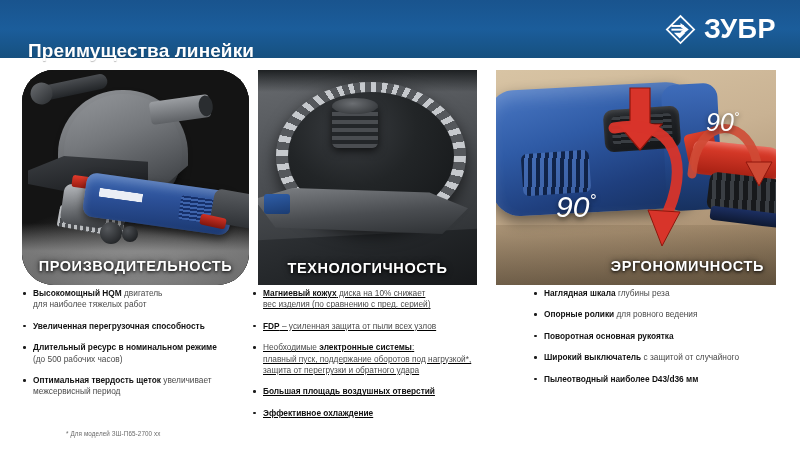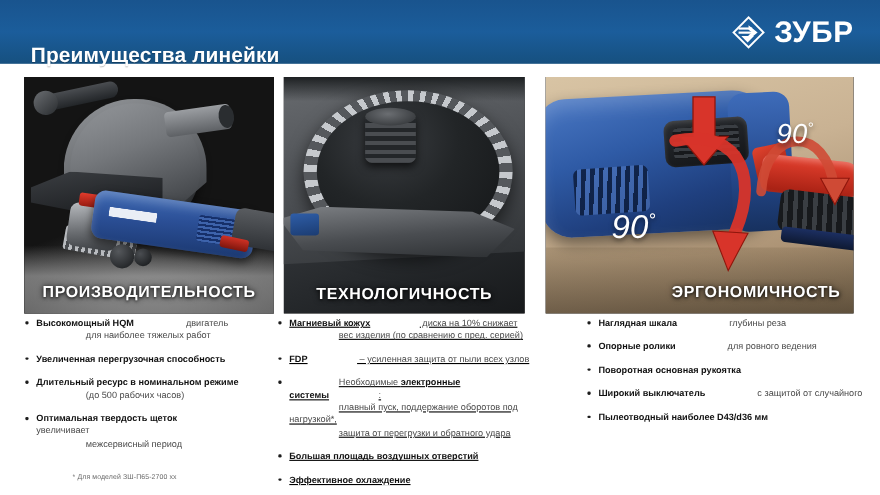--- a/index.html
+++ b/index.html
@@ -35,21 +35,21 @@
   }
 
   
   .cards{
     position:absolute;left:0;top:70px;width:800px;height:215px;
   }
   .card{
     position:absolute;top:0;height:215px;overflow:hidden;
     background:#101010;
   }
-  .card-1{left:22px;width:227px;}
+  .card-1{left:22px;width:227px;border-radius:32px;}
   .card-2{left:258px;width:219px;}
   .card-3{left:496px;width:280px;}
 
   .card-caption{
     position:absolute;left:0;right:0;bottom:11px;
     text-align:center;
     color:#ffffff;
     font-size:14.5px;font-weight:bold;letter-spacing:.6px;
     text-shadow:0 1px 3px rgba(0,0,0,.85),0 0 6px rgba(0,0,0,.7);
     z-index:7;
@@ -292,21 +292,21 @@
 
   .bullet{
     position:relative;padding-left:11px;margin-bottom:10px;
     font-size:8.3px;line-height:11.4px;color:#1c1c1c;
   }
   .bullet:before{
     content:"";position:absolute;left:1px;top:4px;width:2.6px;height:2.6px;
     border-radius:50%;background:#1c1c1c;
   }
   .bullet b{font-weight:bold;color:#111111;}
-  .bullet .soft{color:#4a4a4a;font-weight:normal;margin-left:45px;}
+  .bullet .soft{color:#4a4a4a;font-weight:normal;}
 
   .footnote{
     position:absolute;left:66px;top:430px;
     font-size:6.3px;color:#6a6a6a;letter-spacing:.1px;
   }
 </style>
 </head>
 <body>
 
 <div class="header">

